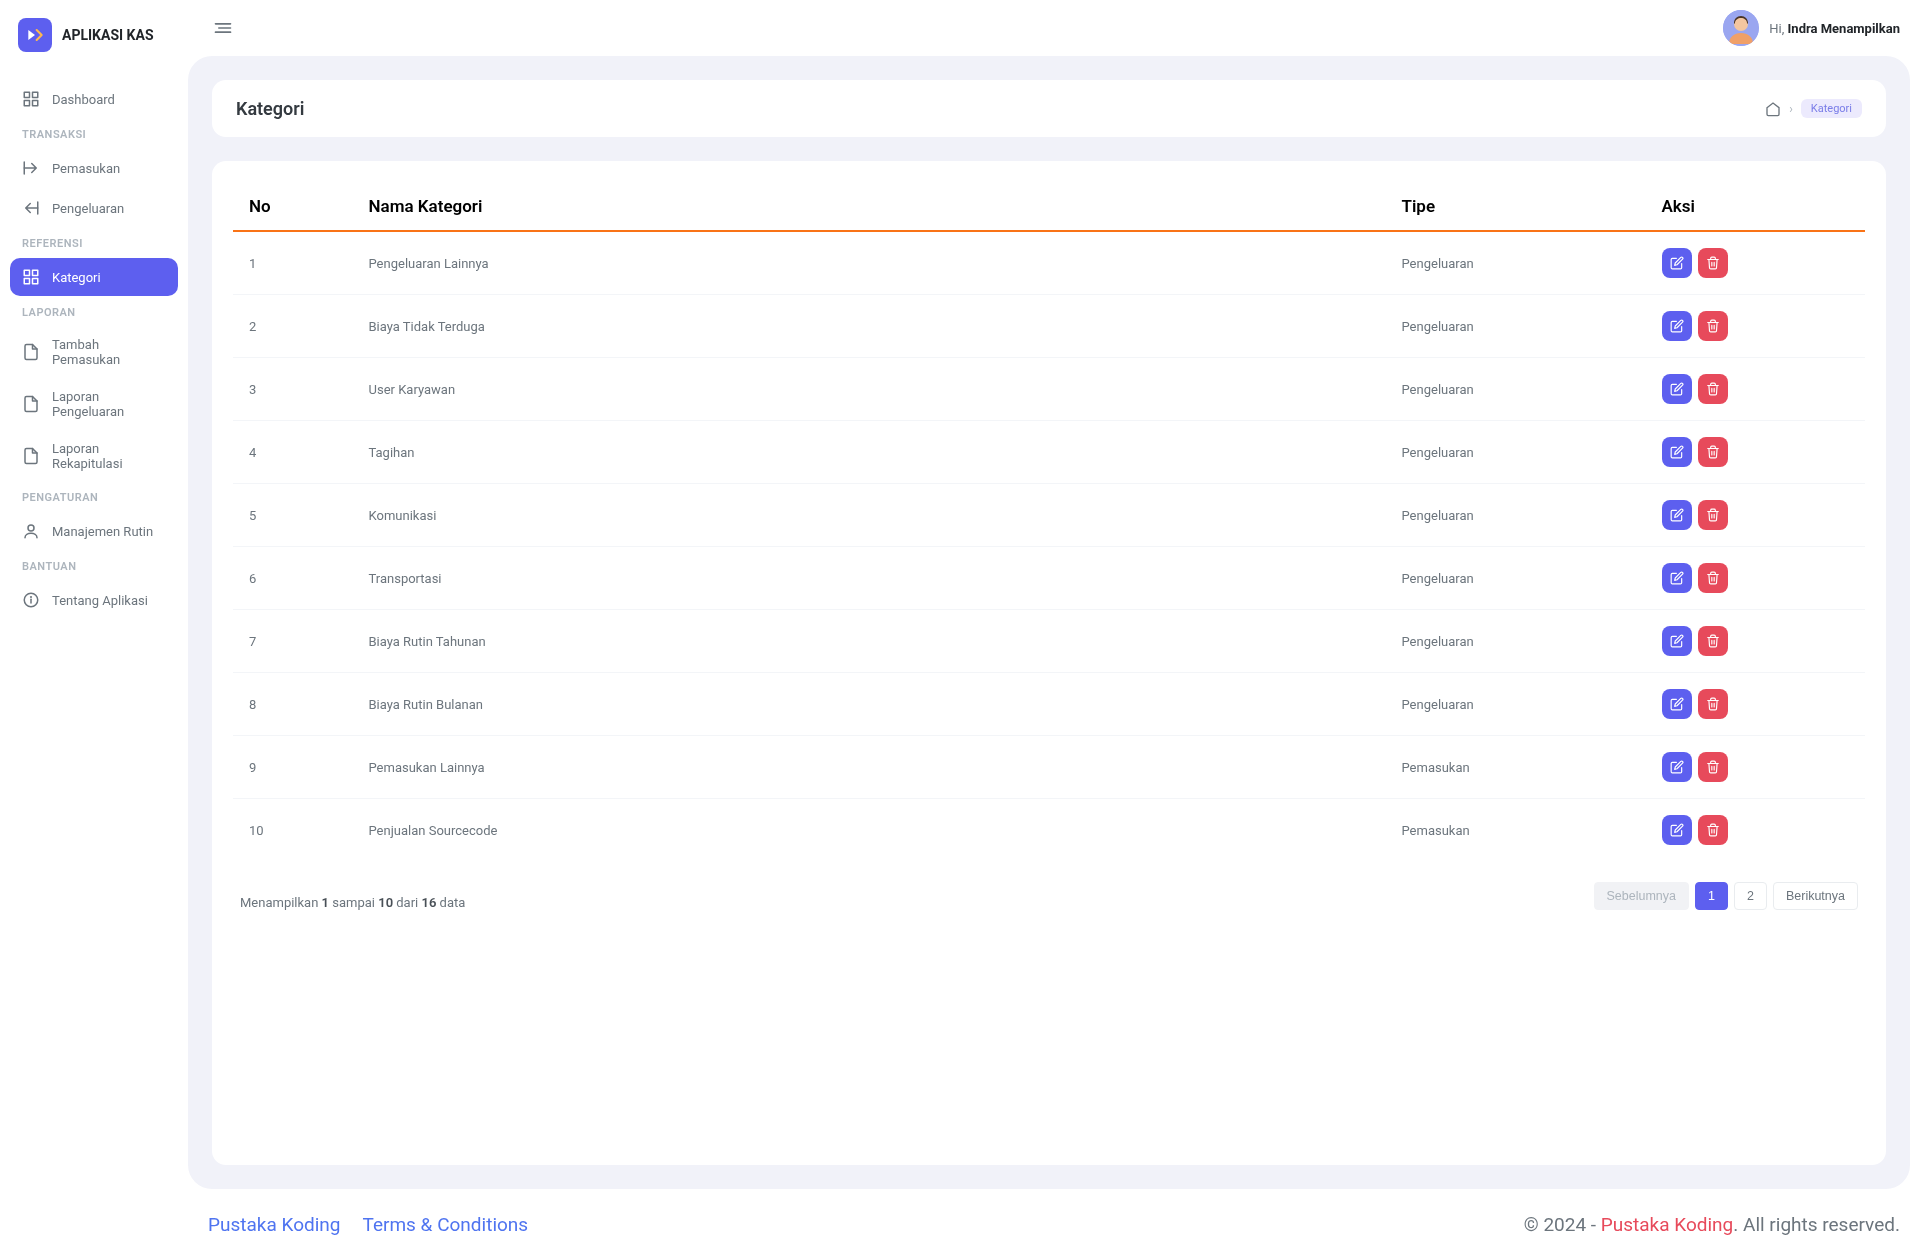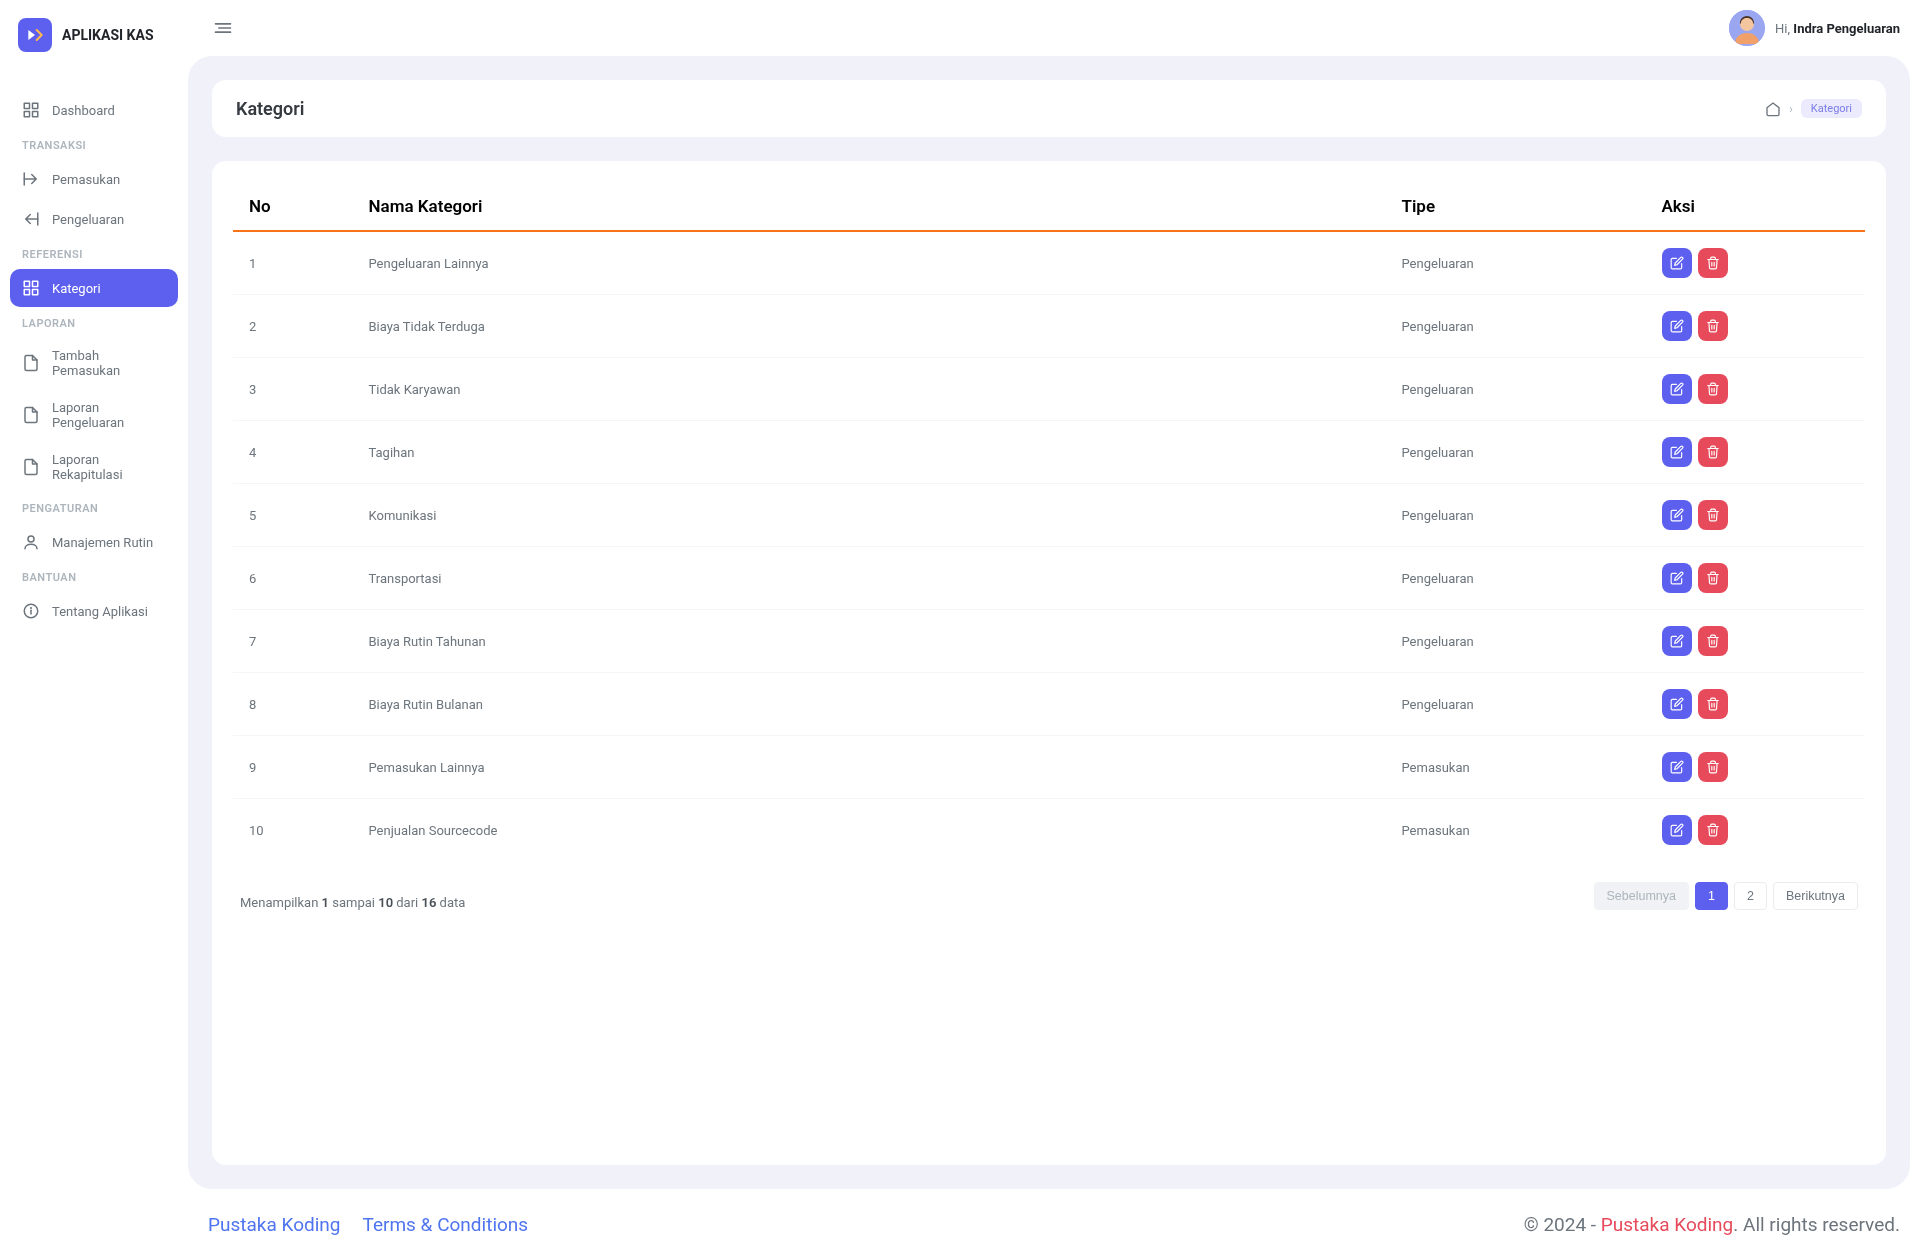--- a/index.html
+++ b/index.html
@@ -1,20 +1,20 @@
 <!DOCTYPE html>
 <html><head>
 <meta charset="utf-8">
 <style>
 * { margin: 0; padding: 0; box-sizing: border-box; }
 body { font-family: -apple-system, BlinkMacSystemFont, 'Segoe UI', Roboto, sans-serif; background: #fff; color: #495057; font-size: 14px; }
 .app { display: flex; min-height: 100vh; }
 
 
-.sidebar { width: 188px; background: #fff; padding: 10px; display: flex; flex-direction: column; gap: 11px; }
+.sidebar { width: 188px; background: #fff; padding: 10px; display: flex; flex-direction: column; }
 .brand { display: flex; align-items: center; gap: 10px; padding: 8px; }
 .brand-logo { width: 34px; height: 34px; background: #5D5FEF; border-radius: 8px; display: flex; align-items: center; justify-content: center; }
 .brand-logo svg { width: 20px; height: 20px; }
 .brand-text { font-weight: 700; font-size: 14px; color: #212529; }
 .nav { margin-top: 20px; }
 .nav-header { font-size: 11px; font-weight: 600; color: #adb5bd; letter-spacing: 0.5px; padding: 8px 12px; }
 .nav-item { display: flex; align-items: center; gap: 12px; padding: 10px 12px; border-radius: 10px; color: #6c757d; font-size: 13px; cursor: pointer; margin-bottom: 2px; }
 .nav-item.active { background: #5D5FEF; color: #fff; }
 .nav-item .icon { width: 18px; height: 18px; flex-shrink: 0; }
 
@@ -195,21 +195,21 @@
       <div class="user">
         <div class="avatar">
           <svg viewBox="0 0 36 36">
               <circle cx="18" cy="18" r="18" fill="#9aa6f0"></circle>
               <circle cx="18" cy="14" r="7" fill="#f4c6a0"></circle>
               <path d="M6 34c0-7 5-11 12-11s12 4 12 11" fill="#f0a068"></path>
               <path d="M11 13c0-4 3-7 7-7s7 3 7 7c0 1-1 1-1 0 0-3-3-5-6-5s-6 2-6 5c0 1-1 1-1 0z" fill="#4a3426"></path>
             </svg>
         </div>
         <span class="user-text">
-          <span>Hi,</span> <strong>Indra Pengeluaran</strong>
+          <span>Hi,</span> <strong>Indra Menampilkan</strong>
         </span>
       </div>
     </div>
 
     <div class="content-wrap">
       <div class="page-header">
         <h1 class="page-title">Kategori</h1>
         <div class="breadcrumb">
           <span class="breadcrumb-home">
             <svg viewBox="0 0 24 24" width="16" height="16" fill="none" stroke="#6c757d" stroke-width="2">
@@ -274,21 +274,21 @@
                         <path d="M19 6l-1 14a2 2 0 01-2 2H8a2 2 0 01-2-2L5 6"></path>
                         <path d="M10 11v6M14 11v6"></path>
                         <path d="M8 6V4a2 2 0 012-2h4a2 2 0 012 2v2"></path>
                       </svg>
                     </button>
                   </div>
                 </td>
               </tr>
               <tr>
                 <td>3</td>
-                <td>Tidak Karyawan</td>
+                <td>User Karyawan</td>
                 <td>Pengeluaran</td>
                 <td>
                   <div class="actions">
                     <button class="btn-icon btn-edit">
                       <svg width="14" height="14" viewBox="0 0 24 24" fill="none" stroke="#fff" stroke-width="2" stroke-linecap="round" stroke-linejoin="round">
                         <path d="M11 4H4a2 2 0 00-2 2v14a2 2 0 002 2h14a2 2 0 002-2v-7"></path>
                         <path d="M18.5 2.5a2.1 2.1 0 013 3L12 15l-4 1 1-4 9.5-9.5z"></path>
                       </svg>
                     </button>
                     <button class="btn-icon btn-delete">

